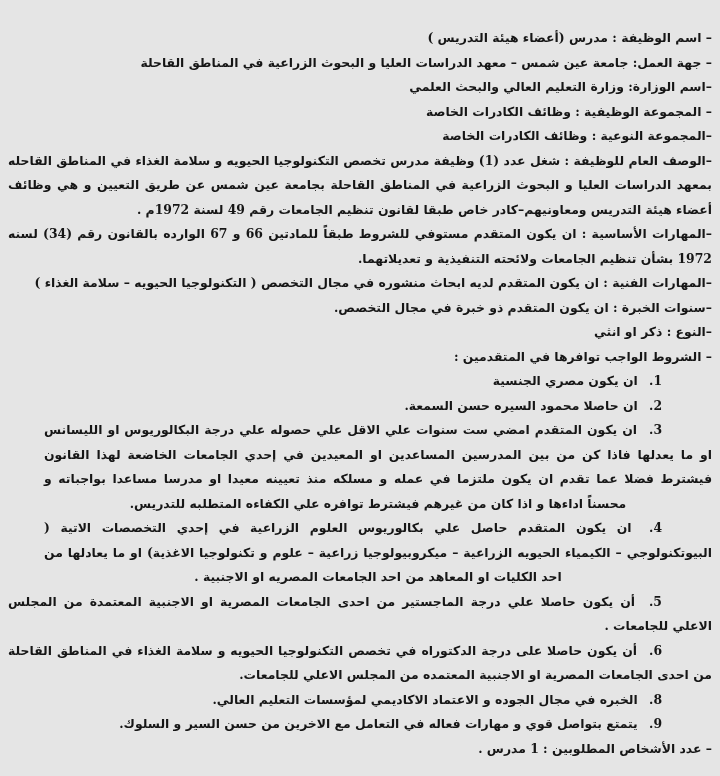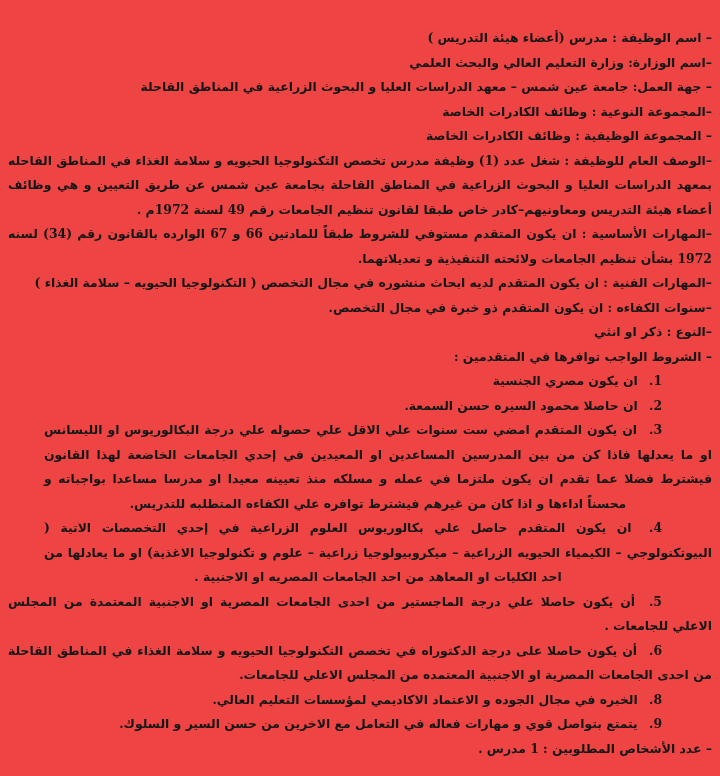--- a/index.html
+++ b/index.html
@@ -9,21 +9,21 @@
     width: 720px;
     height: 776px;
     padding: 26px 8px 8px 8px;
     direction: rtl;
     text-align: right;
     font-family: "DejaVu Serif", "DejaVu Sans", sans-serif;
     font-weight: bold;
     font-size: 12.4px;
     line-height: 24.5px;
     color: #161616;
-    background: #ef4444;
+    background: #e5e5e5;
   }
   .line {
     margin: 0;
     padding: 0;
     text-align: justify;
     text-align-last: auto;
   }
   .conds { margin: 0; padding: 0; }
   .cond {
     margin: 0;
@@ -34,28 +34,28 @@
   }
   .cond.center-last { text-align-last: center; margin-left: 36px; }
   .cond .num { margin-left: 7px; }
 </style>
 </head>
 <body>
 
 <div class="doc" dir="rtl" lang="ar">
 
   <p class="line">– اسم الوظيفة : مدرس (أعضاء هيئة التدريس )</p>
+  <p class="line">– جهة العمل: جامعة عين شمس – معهد الدراسات العليا و البحوث الزراعية في المناطق القاحلة</p>
   <p class="line">–اسم الوزارة: وزارة التعليم العالي والبحث العلمي</p>
-  <p class="line">– جهة العمل: جامعة عين شمس – معهد الدراسات العليا و البحوث الزراعية في المناطق القاحلة</p>
+  <p class="line">– المجموعة الوظيفية : وظائف الكادرات الخاصة</p>
   <p class="line">–المجموعة النوعية : وظائف الكادرات الخاصة</p>
-  <p class="line">– المجموعة الوظيفية : وظائف الكادرات الخاصة</p>
   <p class="line">–الوصف العام للوظيفة : شغل عدد (1) وظيفة مدرس تخصص التكنولوجيا الحيويه و سلامة الغذاء في المناطق القاحله بمعهد الدراسات العليا و البحوث الزراعية في المناطق القاحلة بجامعة عين شمس عن طريق التعيين و هي وظائف أعضاء هيئة التدريس ومعاونيهم–كادر خاص طبقا لقانون تنظيم الجامعات رقم 49 لسنة 1972م .</p>
   <p class="line">–المهارات الأساسية : ان يكون المتقدم مستوفي للشروط طبقاً للمادتين 66 و 67 الوارده بالقانون رقم (34) لسنه 1972 بشأن تنظيم الجامعات ولائحته التنفيذية و تعديلاتهما.</p>
   <p class="line">–المهارات الفنية : ان يكون المتقدم لديه ابحاث منشوره في مجال التخصص ( التكنولوجيا الحيويه – سلامة الغذاء )</p>
-  <p class="line">–سنوات الكفاءه : ان يكون المتقدم ذو خبرة في مجال التخصص.</p>
+  <p class="line">–سنوات الخبرة : ان يكون المتقدم ذو خبرة في مجال التخصص.</p>
   <p class="line">–النوع : ذكر او انثي</p>
   <p class="line">– الشروط الواجب توافرها في المتقدمين :</p>
 
   <div class="conds">
     <div class="cond">
       <span class="num">1.</span>
       <span class="ctext">ان يكون مصري الجنسية</span>
     </div>
     <div class="cond">
       <span class="num">2.</span>

